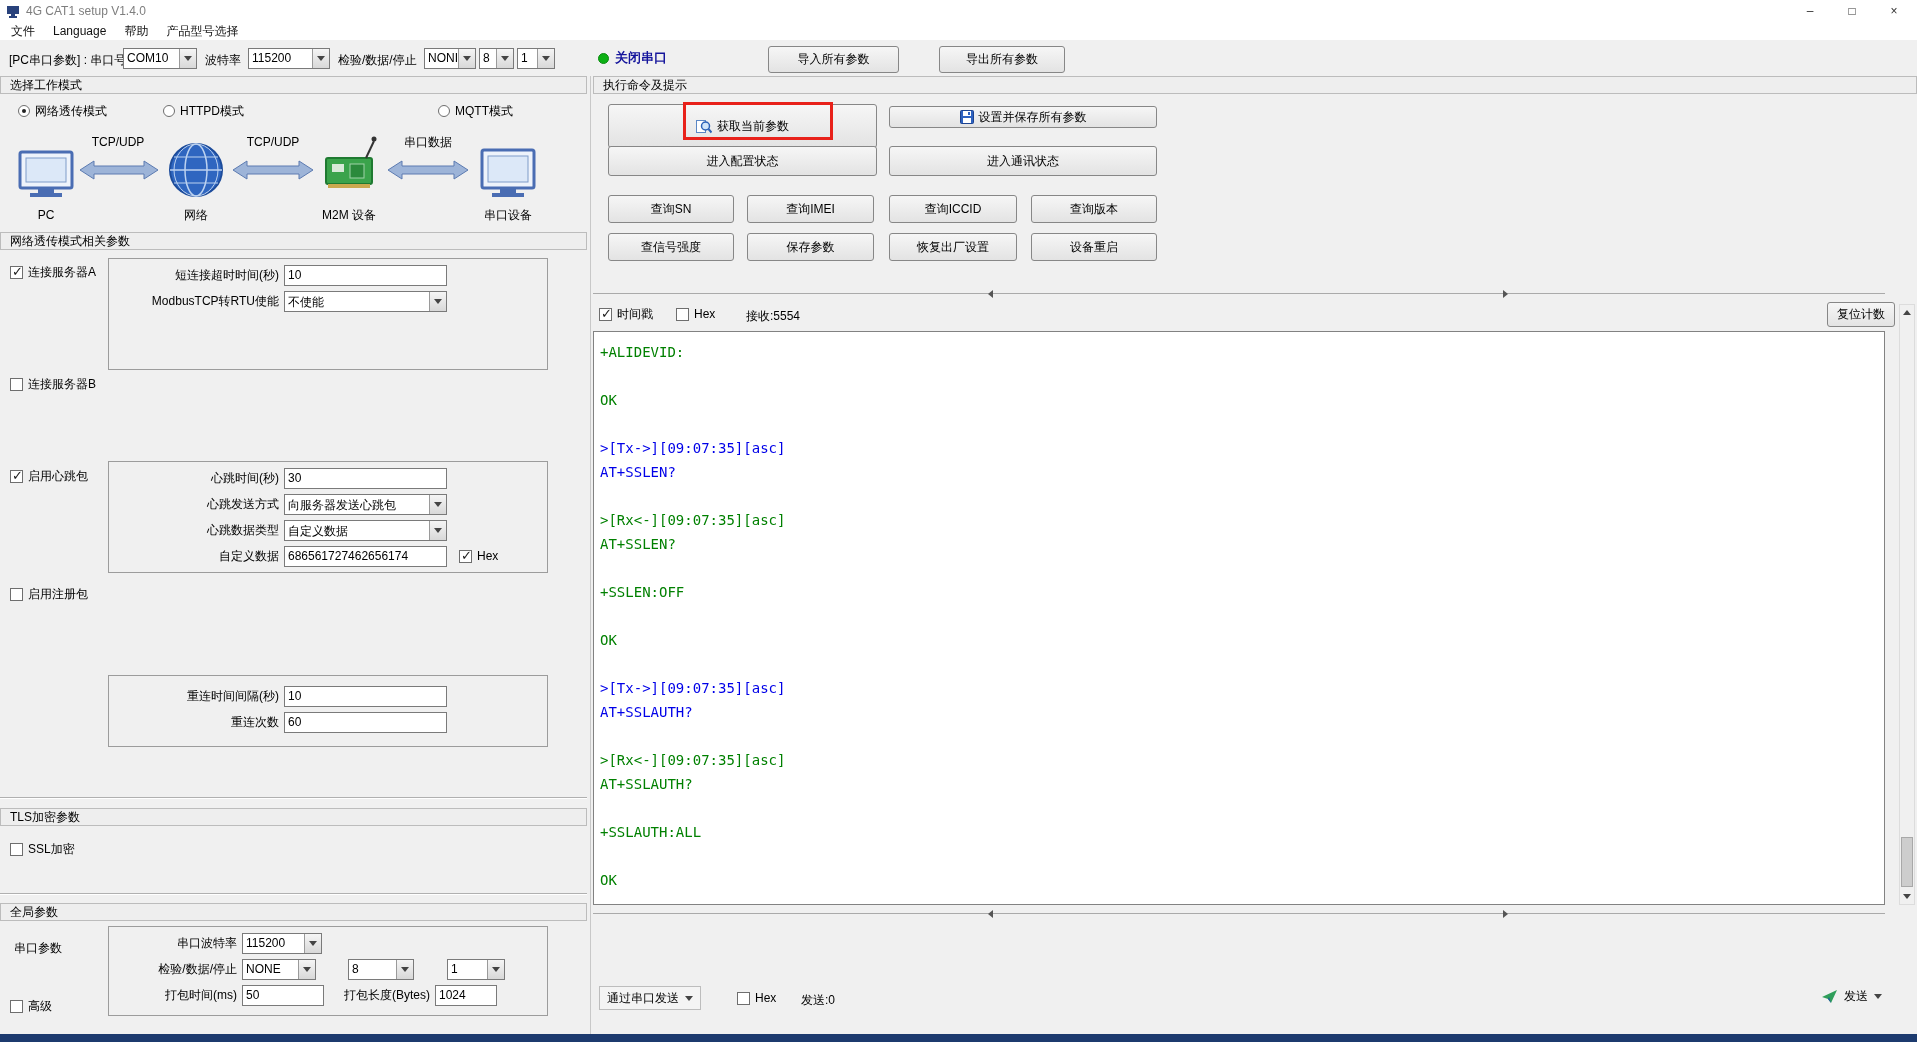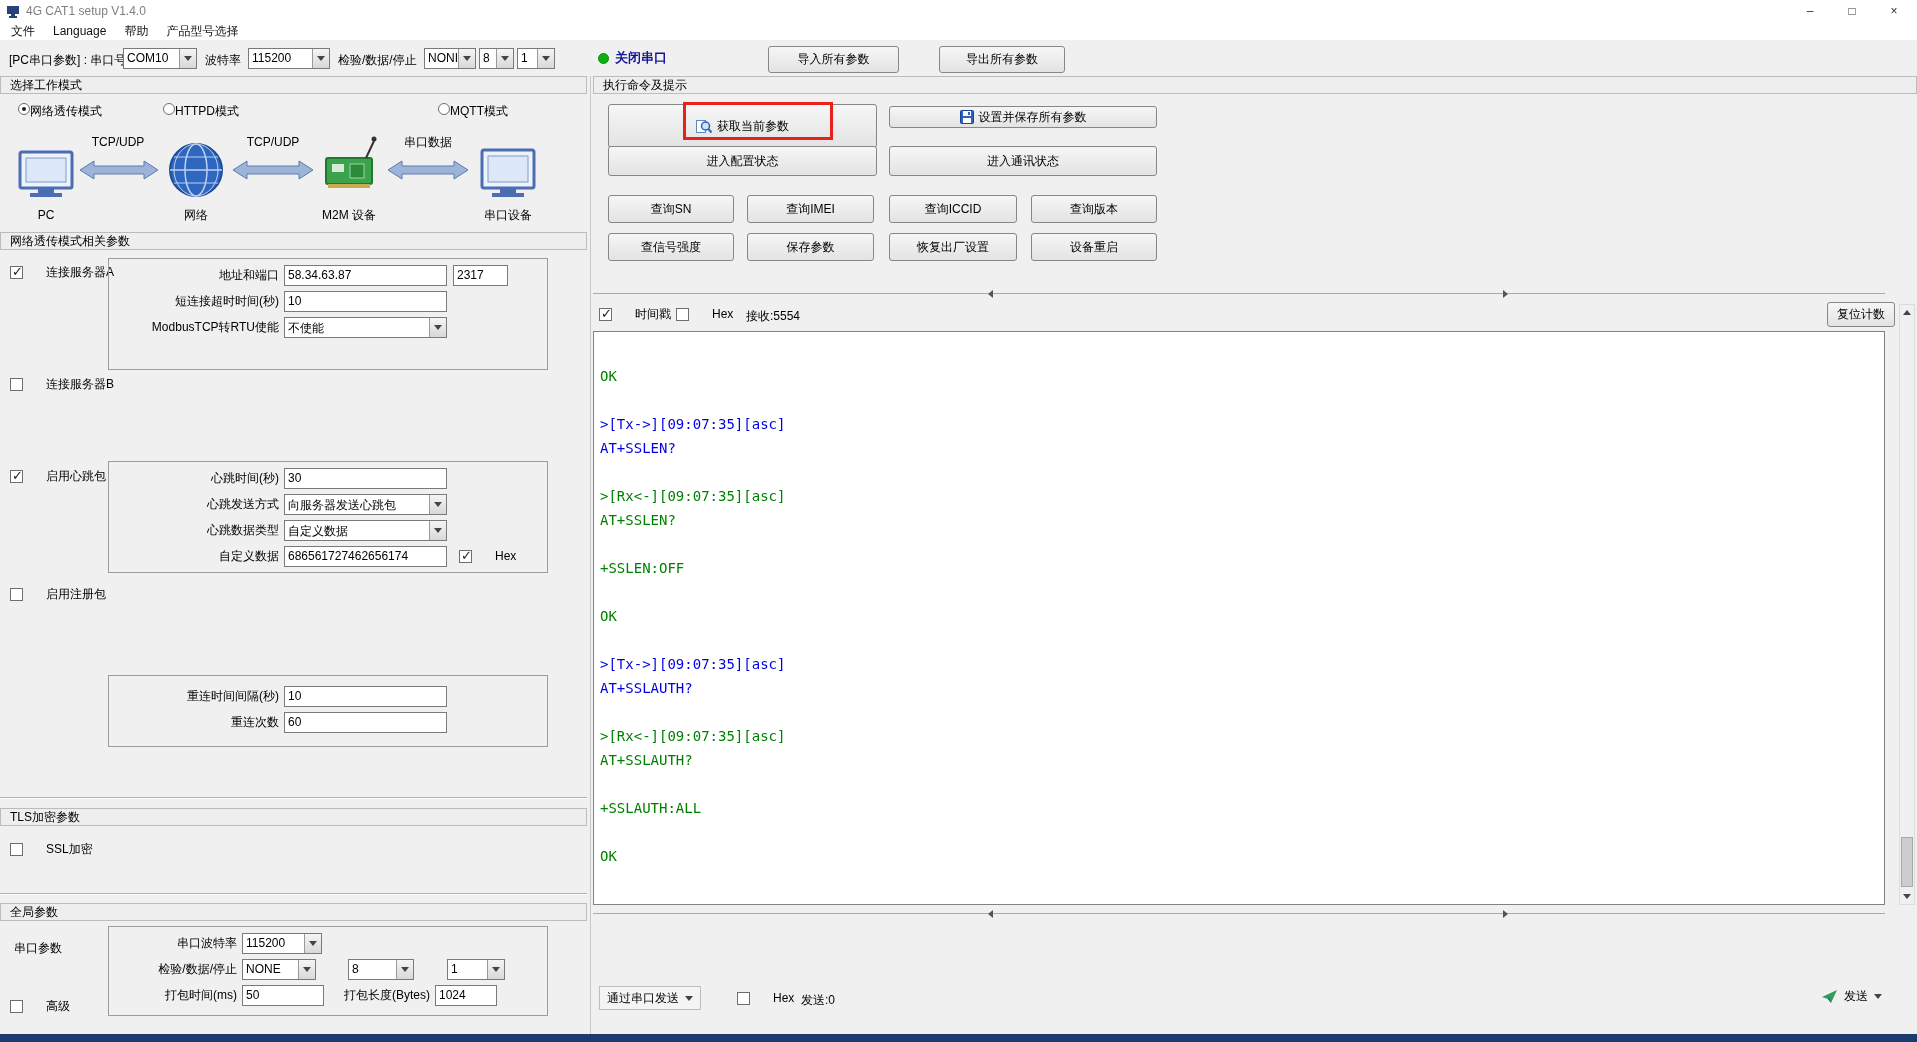--- a/index.html
+++ b/index.html
@@ -26,24 +26,24 @@
              display:flex;align-items:center;justify-content:center;flex:none}
 .tri-down{width:0;height:0;border-left:4px solid transparent;border-right:4px solid transparent;border-top:5px solid #444}
 .tri-up{width:0;height:0;border-left:4px solid transparent;border-right:4px solid transparent;border-bottom:5px solid #444}
 .tri-left{width:0;height:0;border-top:4px solid transparent;border-bottom:4px solid transparent;border-right:5px solid #555}
 .tri-right{width:0;height:0;border-top:4px solid transparent;border-bottom:4px solid transparent;border-left:5px solid #555}
 .tinput{height:21px;border:1px solid #7a7a7a;background:#fff;padding:2px 3px;font-size:12px;
         font-family:inherit;width:100%}
 .btn{position:absolute;display:flex;align-items:center;justify-content:center;gap:5px;
      border:1px solid #878787;border-radius:3px;background:linear-gradient(#f6f6f6,#e3e3e3);
      font-size:12px;color:#000;cursor:default}
-.chk{display:inline-flex;align-items:center;gap:23px;height:16px}
+.chk{display:inline-flex;align-items:center;gap:5px;height:16px}
 .chk .box{width:13px;height:13px;border:1px solid #6e6e6e;background:#fff;position:relative;flex:none}
 .chk.on .box::after{content:"\2713";position:absolute;left:1px;top:-3px;font-size:13px;font-weight:bold;color:#1a1a1a}
-.radio{position:absolute;display:inline-flex;height:16px}
+.radio{position:absolute;display:inline-flex;align-items:center;gap:5px;height:16px}
 .radio .dot{width:12px;height:12px;border:1px solid #6e6e6e;border-radius:50%;background:#fff;position:relative;flex:none}
 .radio.on .dot::after{content:"";position:absolute;left:3px;top:3px;width:4px;height:4px;border-radius:50%;background:#222}
 
 
 .sec{position:absolute;height:18px;line-height:17px;padding-left:9px;background:#eeeeee;
      border:1px solid #bcbcbc;font-size:12px}
 
 
 .fbox{position:absolute;border:1px solid #9c9c9c;padding-top:3px}
 .frow{display:flex;align-items:center;height:26px}
@@ -196,25 +196,20 @@
 
 <div class="sec" style="left:0;top:232px;width:587px">网络透传模式相关参数</div>
 
 <label class="chk on abs" style="left:10px;top:264px">
   <span class="box"></span>
   <span>连接服务器A</span>
 </label>
 
 <div class="fbox" style="left:108px;top:258px;width:440px;height:112px">
   <div class="frow">
-    <span class="flabel" style="width:175px">地址和端口</span>
-    <span style="width:163px"><input class="tinput" value="58.34.63.87" style=""></span>
-    <span style="width:55px;margin-left:6px"><input class="tinput" value="2317" style=""></span>
-  </div>
-  <div class="frow">
     <span class="flabel" style="width:175px">短连接超时时间(秒)</span>
     <span style="width:163px"><input class="tinput" value="10" style=""></span>
   </div>
   <div class="frow">
     <span class="flabel" style="width:175px">ModbusTCP转RTU使能</span>
     <span class="combo" style="width:163px">
       <span class="val">不使能</span>
       <span class="drop">
           <span class="tri-down"></span>
         </span>
@@ -386,20 +381,21 @@
 </label>
 <label class="chk abs" style="left:676px;top:306px">
   <span class="box"></span>
   <span>Hex</span>
 </label>
 <span class="abs" style="left:746px;top:308px">接收:5554</span>
 <button class="btn" style="left:1827px;top:302px;width:68px;height:25px">复位计数</button>
 
 <div class="log" style="left:593px;top:331px;width:1292px;height:574px">
 
+    <div class="log-line"><span class="green">+ALIDEVID:</span></div>
 
     <div class="log-line"><span class="green"></span></div>
 
     <div class="log-line"><span class="green">OK</span></div>
 
     <div class="log-line"><span class="green"></span></div>
 
     <div class="log-line"><span class="blue">&gt;[Tx-&gt;][09:07:35][asc]</span></div>
 
     <div class="log-line"><span class="blue">AT+SSLEN?</span></div>

